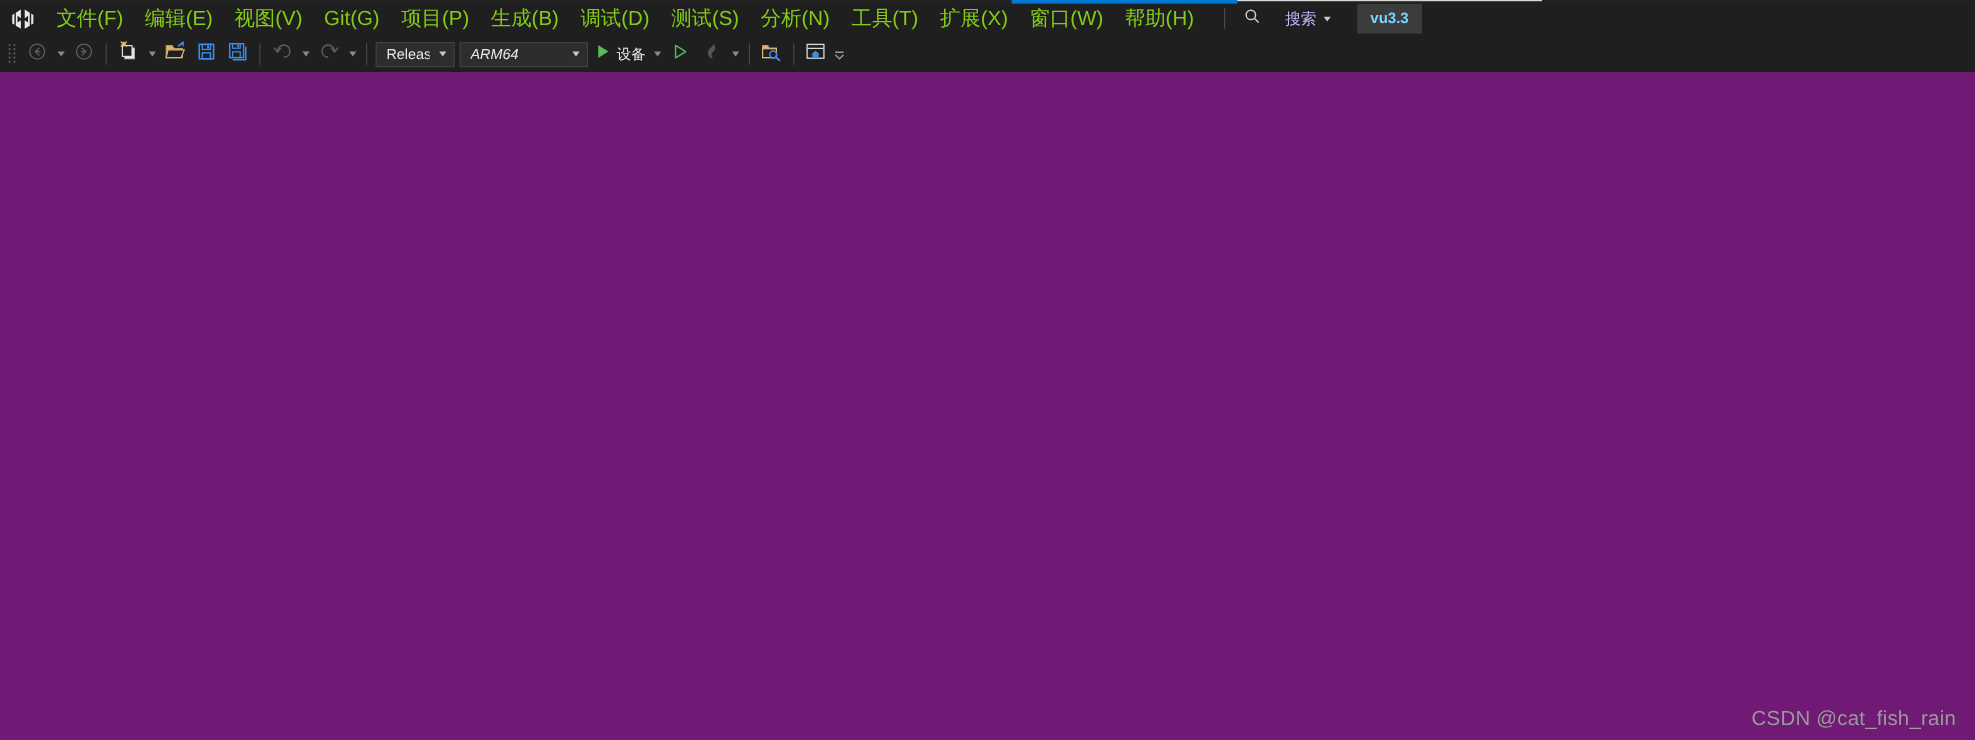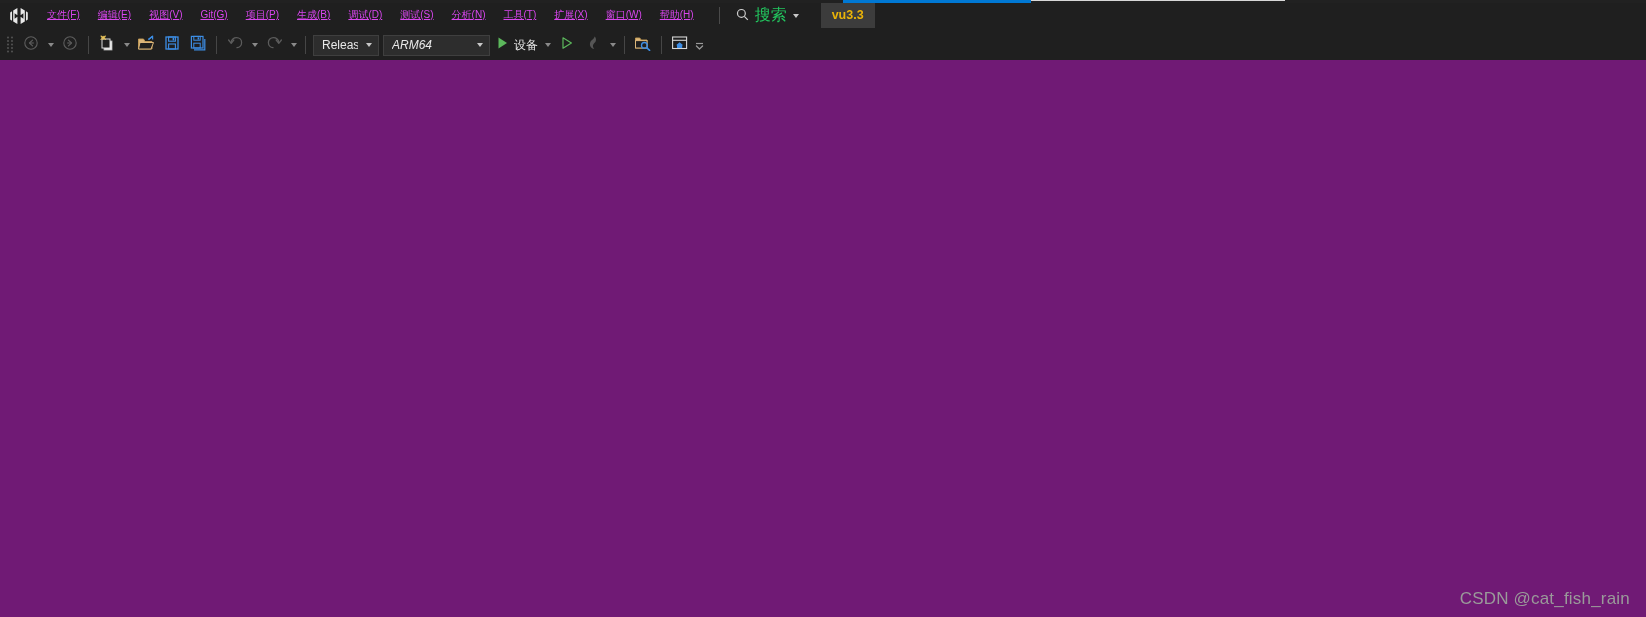--- a/index.html
+++ b/index.html
@@ -63,63 +63,63 @@
   .vs-logo {
     width: 26px;
     height: 26px;
     display: flex;
     align-items: center;
     justify-content: center;
     margin-right: 6px;
     flex: 0 0 auto;
   }
   .menu-item {
-    color: #d946ef;
-    font-size: 10px;
+    color: #84cc16;
+    font-size: 17px;
     line-height: 1;
     padding: 7px 9px 8px 9px;
     white-space: nowrap;
     cursor: default;
     flex: 0 0 auto;
-    text-decoration: underline;
   }
 
   .menubar-sep {
     width: 1px;
     height: 17px;
     background: #4a4a4a;
     margin: 0 12px 0 16px;
     flex: 0 0 auto;
   }
   .searchbox {
     display: flex;
     align-items: center;
     gap: 6px;
     padding: 4px 4px;
     cursor: text;
     flex: 0 0 auto;
   }
   .searchbox .s-label {
-    color: #22c55e;
-    font-size: 16px;
+    color: #c4b5fd;
+    font-size: 13px;
+    margin-left: 15px;
   }
   .caret-down {
     width: 0; height: 0;
     border-left: 3.5px solid transparent;
     border-right: 3.5px solid transparent;
     border-top: 4px solid #c8c8c8;
     display: inline-block;
   }
   .caret-down.dim {
     border-top-color: #8a8a8a;
   }
   .version-badge {
     margin-left: 18px;
     background: #3c3c3c;
-    color: #eab308;
+    color: #7dd3fc;
     font-size: 12.5px;
     font-weight: bold;
     padding: 6px 11px 7px 11px;
     line-height: 1;
     flex: 0 0 auto;
   }
 
   
   .toolbar {
     height: 28px;

